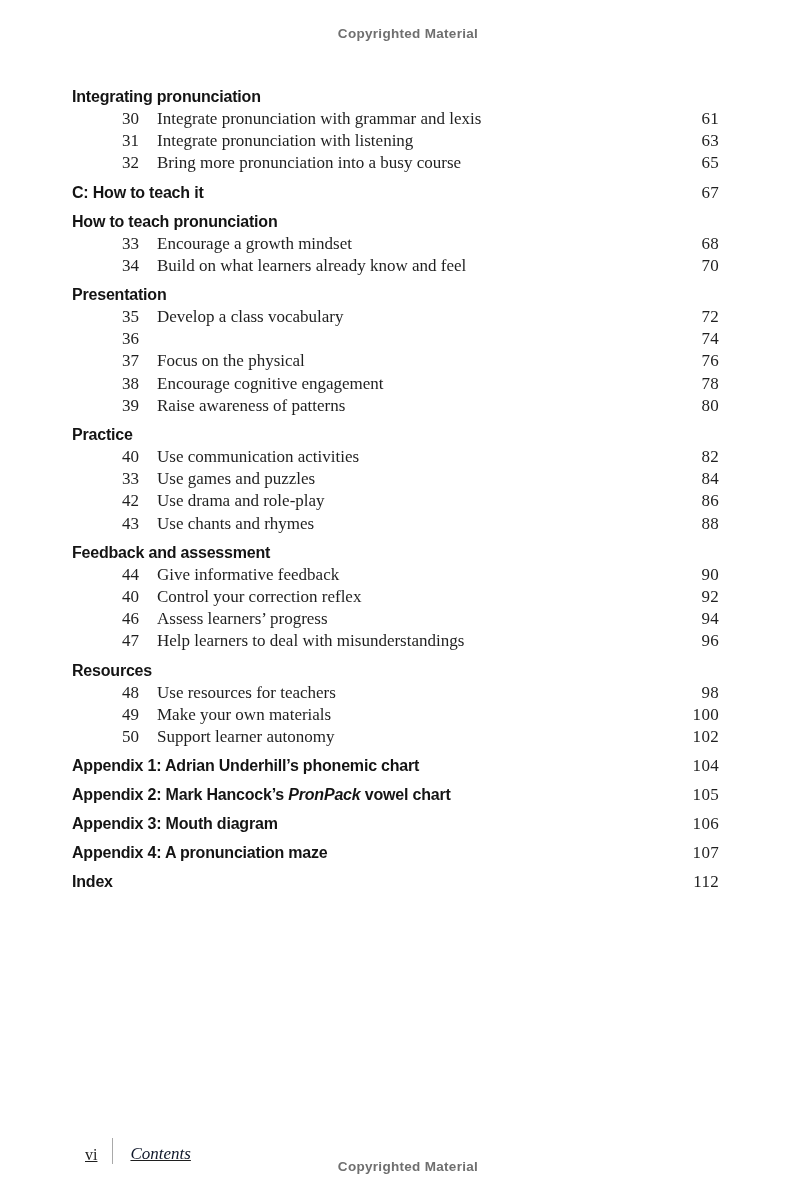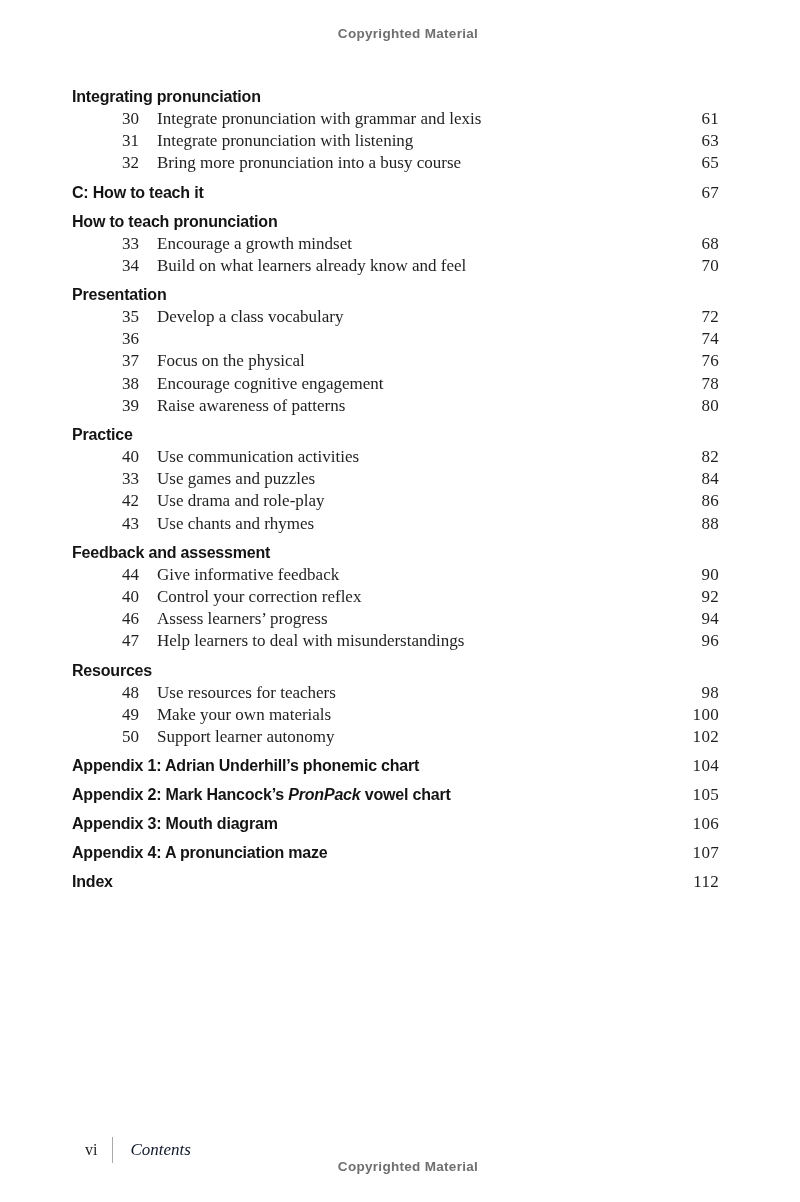--- a/index.html
+++ b/index.html
@@ -52,21 +52,21 @@
     margin-left: auto;
     font-family: "Liberation Serif", serif;
     font-weight: 400;
     font-size: 17px;
     color: #1f1f1f;
     letter-spacing: 0.3px;
   }
 
   .footer {
     position: absolute; left: 85px; top: 1136px; height: 28px;
-    display: flex; align-items: center;
+    display: flex; align-items: flex-end; text-decoration: underline;
   }
   .footer-page { font-size: 16px; color: #222; }
   .footer-divider { width: 1px; height: 26px; background: #a9a9a9; margin: 0 17px 0 15px; }
   .footer-section { font-size: 17px; font-style: italic; color: #0f172a; }
 </style>
 </head>
 <body>
 
 <div class="copyright top">Copyrighted Material</div>
 

